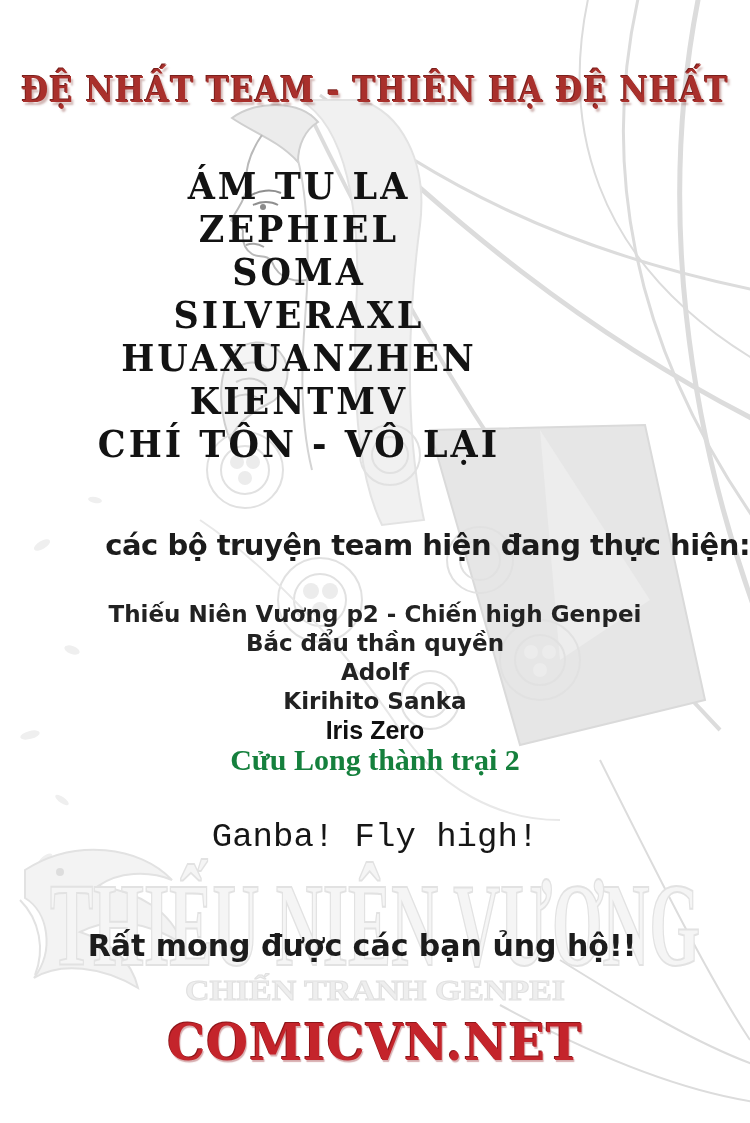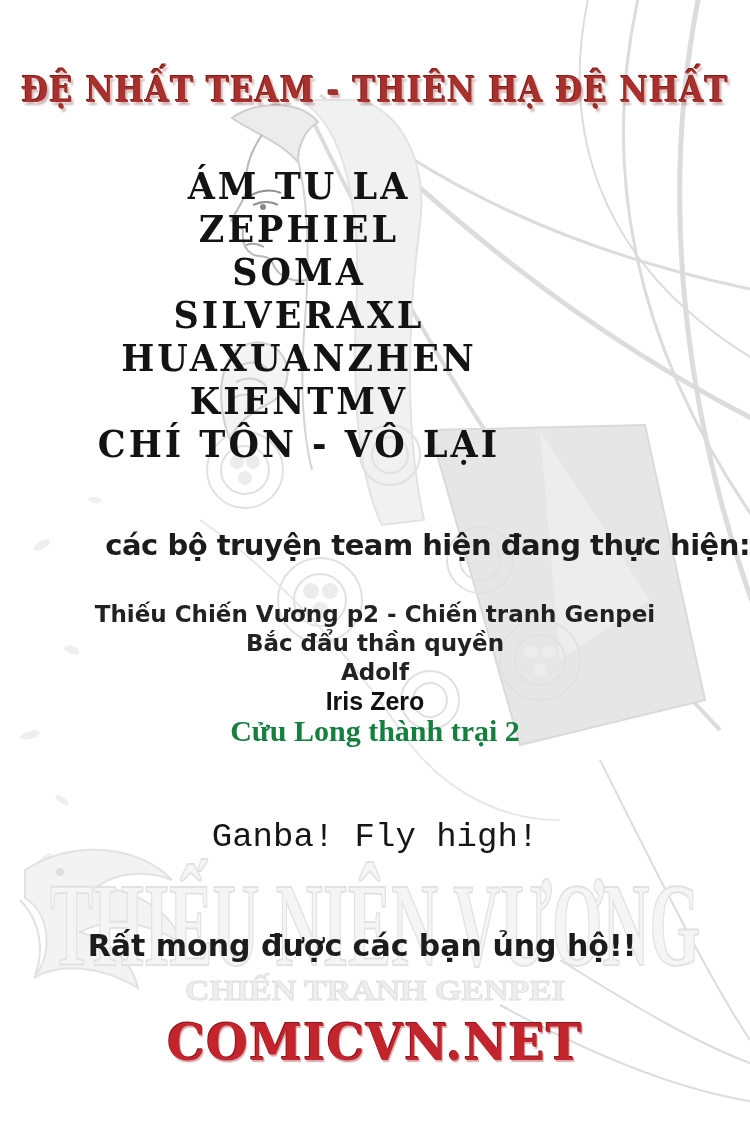--- a/index.html
+++ b/index.html
@@ -210,23 +210,24 @@
       <div class="member">SOMA</div>
       <div class="member">SILVERAXL</div>
       <div class="member">HUAXUANZHEN</div>
       <div class="member">KIENTMV</div>
       <div class="member">CHÍ TÔN - VÔ LẠI</div>
     </div>
 
     <div class="projects-heading">các bộ truyện team hiện đang thực hiện:</div>
 
     <div class="projects">
-      <div class="project">Thiếu Chiến Vương p2 - Chiến tranh Genpei</div>
+      <div class="project">Thiếu Niên Vương p2 - Chiến high Genpei</div>
       <div class="project">Bắc đẩu thần quyền</div>
       <div class="project">Adolf</div>
+      <div class="project">Kirihito Sanka</div>
       <div class="project alt">Iris Zero</div>
       <div class="project alt-big">Cửu Long thành trại 2</div>
     </div>
 
     <div class="slogan">Ganba! Fly high!</div>
 
     <div class="support">Rất mong được các bạn ủng hộ!!</div>
 
     <div class="website">COMICVN.NET</div>
 

